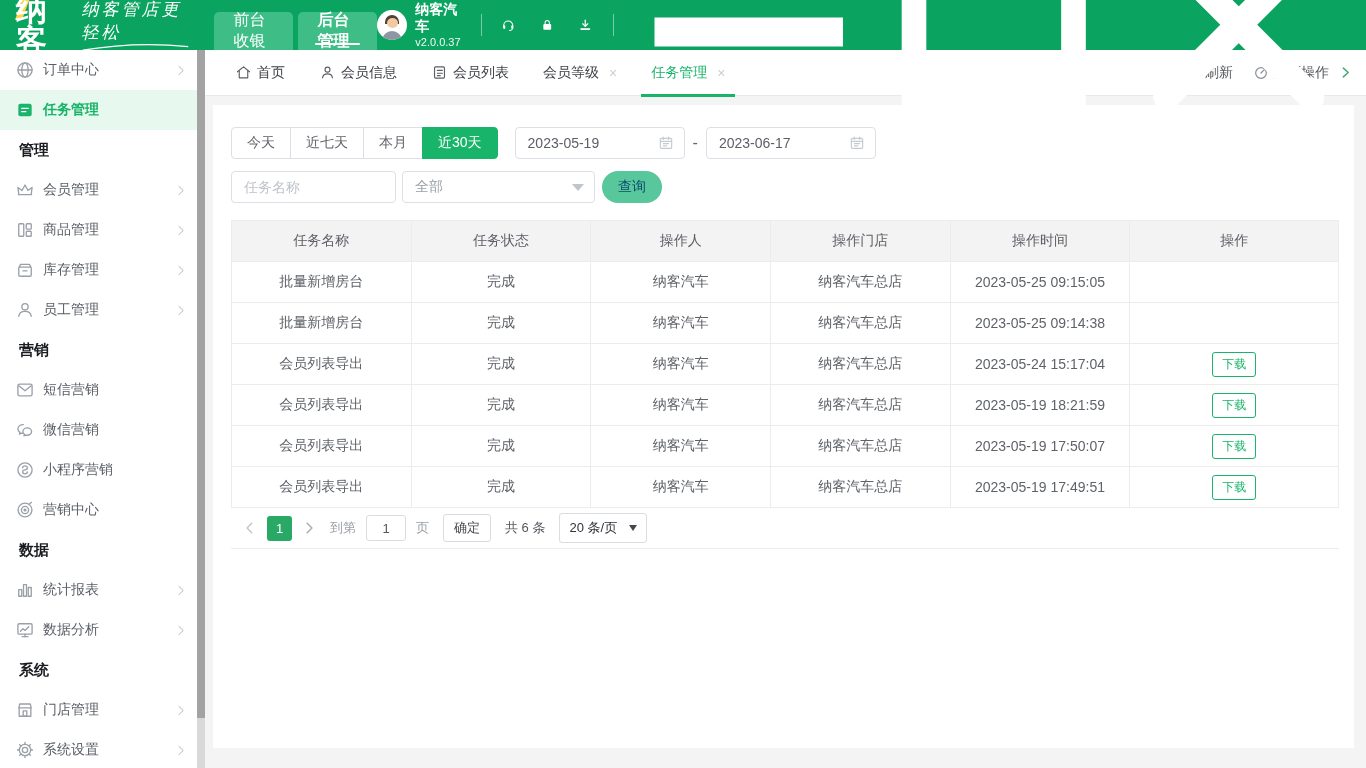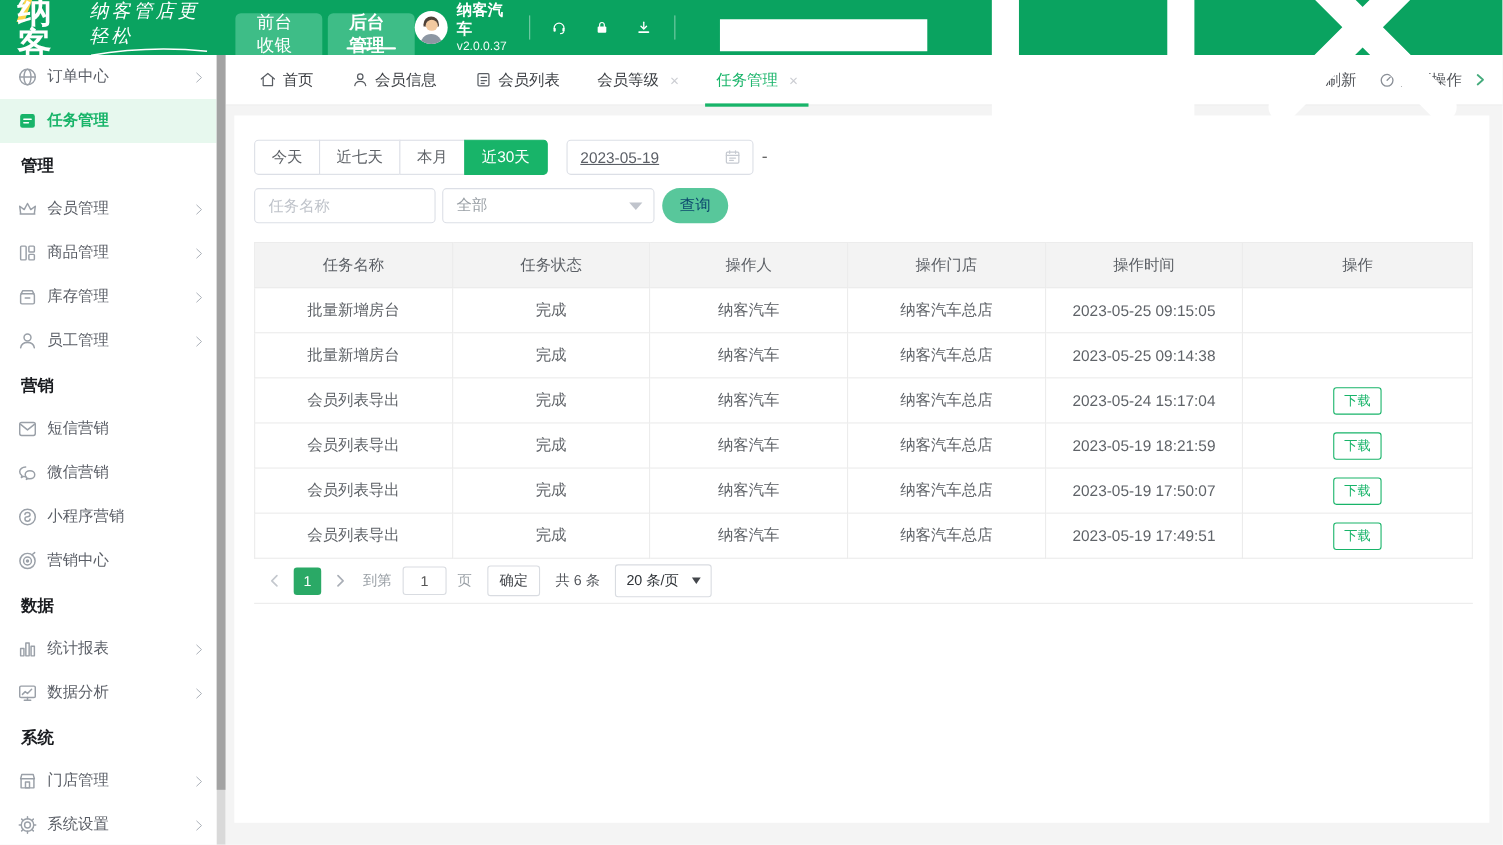--- a/index.html
+++ b/index.html
@@ -63,21 +63,21 @@
   .tab-actions .trail svg{width:100%;height:100%;display:block;}
 
   
   .card{position:absolute;left:213px;top:105px;right:12px;bottom:20px;background:#fff;padding:22px 15px 0 18px;box-sizing:border-box;}
   .frow{display:flex;align-items:center;margin-bottom:12px;}
   .qgroup{display:flex;border-radius:10px;}
   .qbtn{height:32px;padding:0 15px;border:1px solid #dcdfe6;background:#fff;color:#5f6368;font-size:14px;display:flex;align-items:center;margin-left:-1px;cursor:pointer;position:relative;box-sizing:border-box;}
   .qbtn:first-child{border-radius:4px 0 0 4px;margin-left:0;}
   .qbtn:last-child{border-radius:0 4px 4px 0;}
   .qbtn.active{background:#18b469;border-color:#18b469;color:#fff;z-index:1;}
-  .datebox{width:170px;height:32px;border:1px solid #dcdfe6;border-radius:4px;display:flex;align-items:center;padding:0 10px 0 12px;font-size:14px;color:#5b5f66;box-sizing:border-box;background:#fff;cursor:pointer;text-decoration:underline;}
+  .datebox{width:170px;height:32px;border:1px solid #dcdfe6;border-radius:4px;display:flex;align-items:center;padding:0 10px 0 12px;font-size:14px;color:#5b5f66;box-sizing:border-box;background:#fff;cursor:pointer;}
   .datebox.first{margin-left:17px;}
   .datebox .cal{margin-left:auto;width:16px;height:16px;color:#c6cad1;}
   .datebox .cal svg{width:100%;height:100%;display:block;}
   .dash{margin:0 8px;color:#666;}
   .textinput{width:165px;height:32px;border:1px solid #dcdfe6;border-radius:4px;padding:0 12px;font-size:14px;color:#333;box-sizing:border-box;outline:none;}
   .textinput::placeholder{color:#bfc3ca;}
   .selectbox{width:193px;height:32px;border:1px solid #dcdfe6;border-radius:4px;display:flex;align-items:center;padding:0 10px 0 12px;font-size:14px;color:#9aa0a6;box-sizing:border-box;margin-left:6px;cursor:pointer;background:#fff;}
   .selectbox .caret{margin-left:auto;width:0;height:0;border-left:6px solid transparent;border-right:6px solid transparent;border-top:7px solid #c0c4cc;}
   .search-btn{margin-left:7px;width:60px;height:32px;background:#58c79b;color:#0c4a6e;border:none;border-radius:16px;font-size:14px;cursor:pointer;}
 
@@ -449,20 +449,33 @@
               <rect x="3.5" y="5" width="17" height="15" rx="1.5"></rect>
               <line x1="3.5" y1="9.5" x2="20.5" y2="9.5"></line>
               <line x1="8" y1="3.2" x2="8" y2="6.6"></line>
               <line x1="16" y1="3.2" x2="16" y2="6.6"></line>
               <line x1="8" y1="13" x2="16" y2="13"></line>
               <line x1="8" y1="16.3" x2="13" y2="16.3"></line>
             </svg>
           </span>
       </div>
       <span class="dash">-</span>
+      <div class="datebox">
+        <span>2023-06-17</span>
+        <span class="cal">
+            <svg viewBox="0 0 24 24" fill="none" stroke="currentColor" stroke-width="1.7" stroke-linecap="round">
+              <rect x="3.5" y="5" width="17" height="15" rx="1.5"></rect>
+              <line x1="3.5" y1="9.5" x2="20.5" y2="9.5"></line>
+              <line x1="8" y1="3.2" x2="8" y2="6.6"></line>
+              <line x1="16" y1="3.2" x2="16" y2="6.6"></line>
+              <line x1="8" y1="13" x2="16" y2="13"></line>
+              <line x1="8" y1="16.3" x2="13" y2="16.3"></line>
+            </svg>
+          </span>
+      </div>
     </div>
 
     <div class="frow" style="margin-bottom:0;">
       <input class="textinput" type="text" placeholder="任务名称" style="">
       <div class="selectbox">
         <span>全部</span>
         <span class="caret"></span>
       </div>
       <button class="search-btn">查询</button>
     </div>

